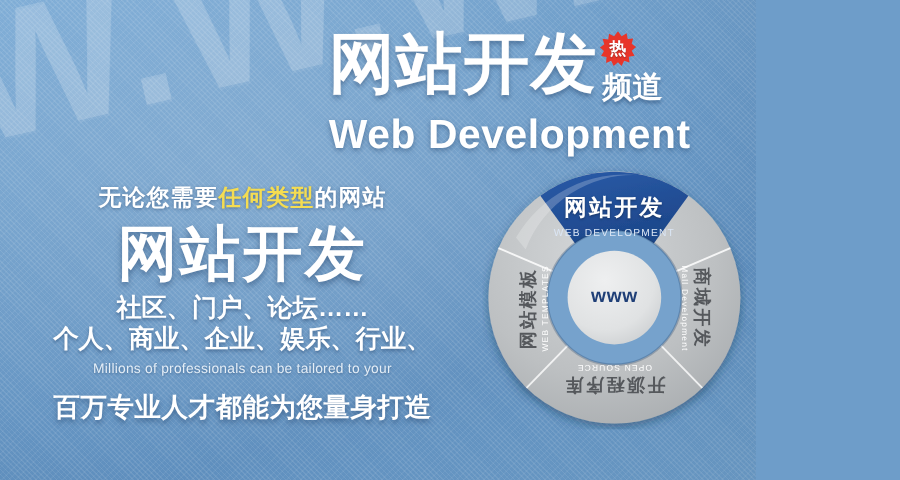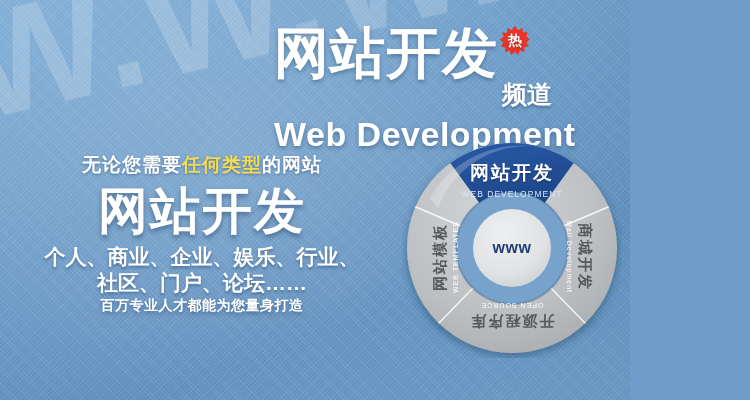--- a/index.html
+++ b/index.html
@@ -74,21 +74,21 @@
   }
   .hot-badge .star {
     position:absolute; inset:0;
     background:#e8352a;
     clip-path:polygon(50% 0%,60% 14%,74% 6%,77% 22%,92% 20%,88% 35%,100% 44%,88% 54%,96% 68%,80% 71%,82% 87%,67% 82%,60% 97%,50% 86%,38% 97%,31% 82%,17% 88%,18% 72%,3% 69%,11% 55%,0% 45%,12% 36%,7% 21%,23% 23%,25% 7%,39% 14%);
     box-shadow:0 1px 3px rgba(0,0,0,.3);
   }
   .hot-badge span { position:relative; z-index:3; text-shadow:0 1px 1px rgba(0,0,0,.35); }
   .channel {
     font-size:25px; font-weight:bold; color:#fff;
-    margin-left:2px; margin-top:22px;
+    margin-left:2px; 
     text-shadow:0 2px 3px rgba(25,55,95,.45);
   }
   .title-en {
     font-size:34px; font-weight:bold; color:#fff;
     letter-spacing:.5px; margin-top:4px;
     text-shadow:0 2px 4px rgba(25,55,95,.45);
   }
 
   
   .copy { position:absolute; left:27px; top:152px; width:350px;text-align:center; }
@@ -107,22 +107,22 @@
     font-size:21px; font-weight:bold; color:#ffffff;
     line-height:1.25; letter-spacing:0px;
     text-shadow:0 2px 3px rgba(25,55,95,.5);
   }
   .sub-en {
     font-size:11.5px; color:#e4eef7; font-weight:normal;
     margin-top:5px; letter-spacing:.2px;
     text-shadow:0 1px 2px rgba(25,55,95,.45);
   }
   .tagline {
-    font-size:14px; font-weight:bold; color:#ffffff;
-    margin-top:0; letter-spacing:.5px;
+    font-size:22px; font-weight:bold; color:#ffffff;
+    margin-top:11px; letter-spacing:.5px;
     text-shadow:0 2px 4px rgba(25,55,95,.5);
   }
 
   
   .donut-wrap {
     position:absolute; left:402px; top:138px;
     width:220px; height:220px;
   }
   .donut-shadow {
     position:absolute; left:22px; top:160px;
@@ -196,24 +196,25 @@
     </div>
     <div class="title-en">Web Development</div>
   </div>
 
   <div class="copy">
     <div class="line1"><span>无论您需要</span><span class="hl">任何类型</span><span>的网站</span></div>
 
     <div class="headline">网站开发</div>
 
     <div class="cats">
+      <div>社区、门户、论坛……</div>
       <div>个人、商业、企业、娱乐、行业、</div>
-      <div>社区、门户、论坛……</div>
-    </div>
-
+    </div>
+
+    <div class="sub-en">Millions of professionals can be tailored to your</div>
     <div class="tagline">百万专业人才都能为您量身打造</div>
   </div>
 
   <div class="donut-wrap">
     <div class="donut-shadow"></div>
 
     <svg class="donut" viewBox="0 0 220 220">
       <defs>
         <radialGradient id="grayGrad" cx="42%" cy="32%" r="78%">
           <stop offset="0%" stop-color="#d3d6d8"></stop>

